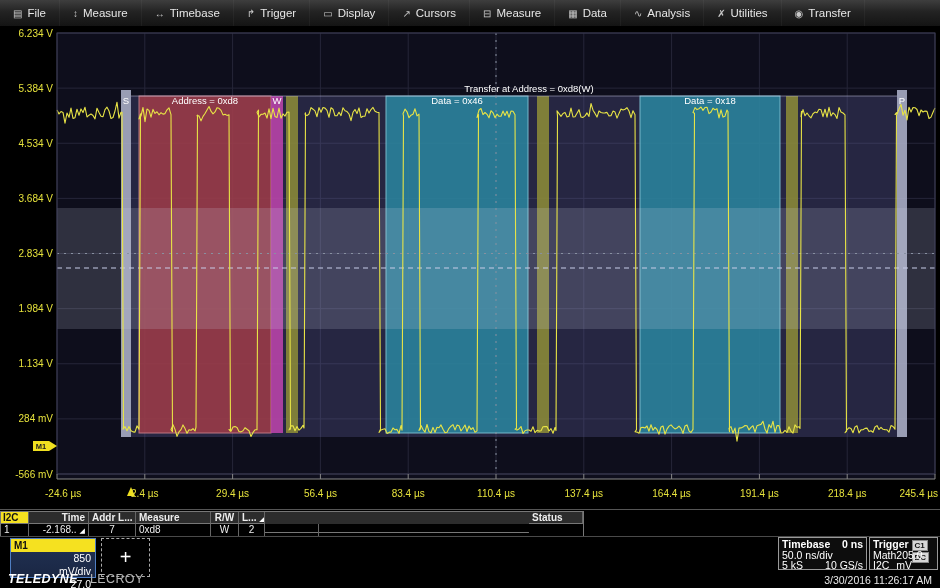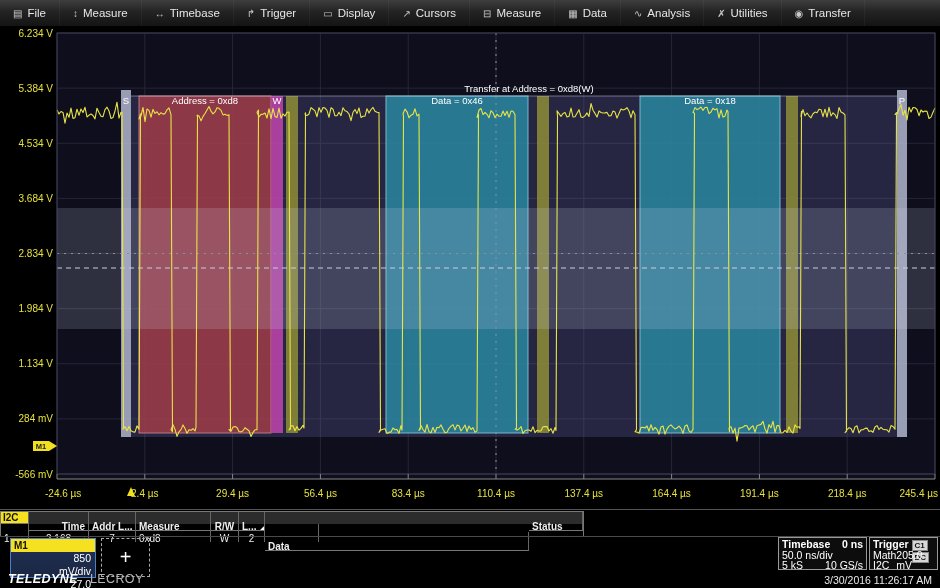--- a/index.html
+++ b/index.html
@@ -14,21 +14,21 @@
   .menu-item .mi-icon{margin-right:5px;font-size:10px;color:#c9c9c9;}
   
   #scope{position:absolute;left:0;top:26px;width:940px;height:484px;background:#000;}
   
   #tbl-sep{position:absolute;left:0;top:509px;width:940px;height:1px;background:#555;}
   #decode-table{position:absolute;left:0;top:511px;width:582px;border:1px solid #777;
                 font-size:10px;color:#eee;}
   .t-row{display:flex;height:12px;line-height:12px;}
   .t-head{background:#2c2c2c;font-weight:bold;}
   .t-body{background:#000;}
-  .t-cell{border-right:1px solid #666;padding:9px 3px;white-space:nowrap;overflow:hidden;box-sizing:border-box;}
+  .t-cell{border-right:1px solid #666;padding:0 3px;white-space:nowrap;overflow:hidden;box-sizing:border-box;}
   .t-head .t-cell{border-bottom:1px solid #777;}
   .al-l{text-align:left}.al-r{text-align:right}.al-c{text-align:center}
   .src-badge{display:block;background:#f5e120;color:#111;font-weight:bold;height:12px;line-height:12px;padding:0 2px;}
   .sort-ic{font-size:7px;margin-left:3px;color:#fff;}
   
   #bottom-sep{position:absolute;left:0;top:536px;width:940px;height:1px;background:#4a4a4a;}
   #m1-box{position:absolute;left:10px;top:538px;width:86px;height:40px;
           border:1px solid #4f7ec2;background:linear-gradient(#223254,#1a2744);box-sizing:border-box;}
   #m1-title{background:#f5e120;color:#111;font-weight:bold;font-size:10px;height:13px;line-height:13px;padding:0 3px;}
   .m1-line{color:#fff;font-size:10.5px;text-align:right;padding-right:4px;line-height:13px;padding-left:36px;}

